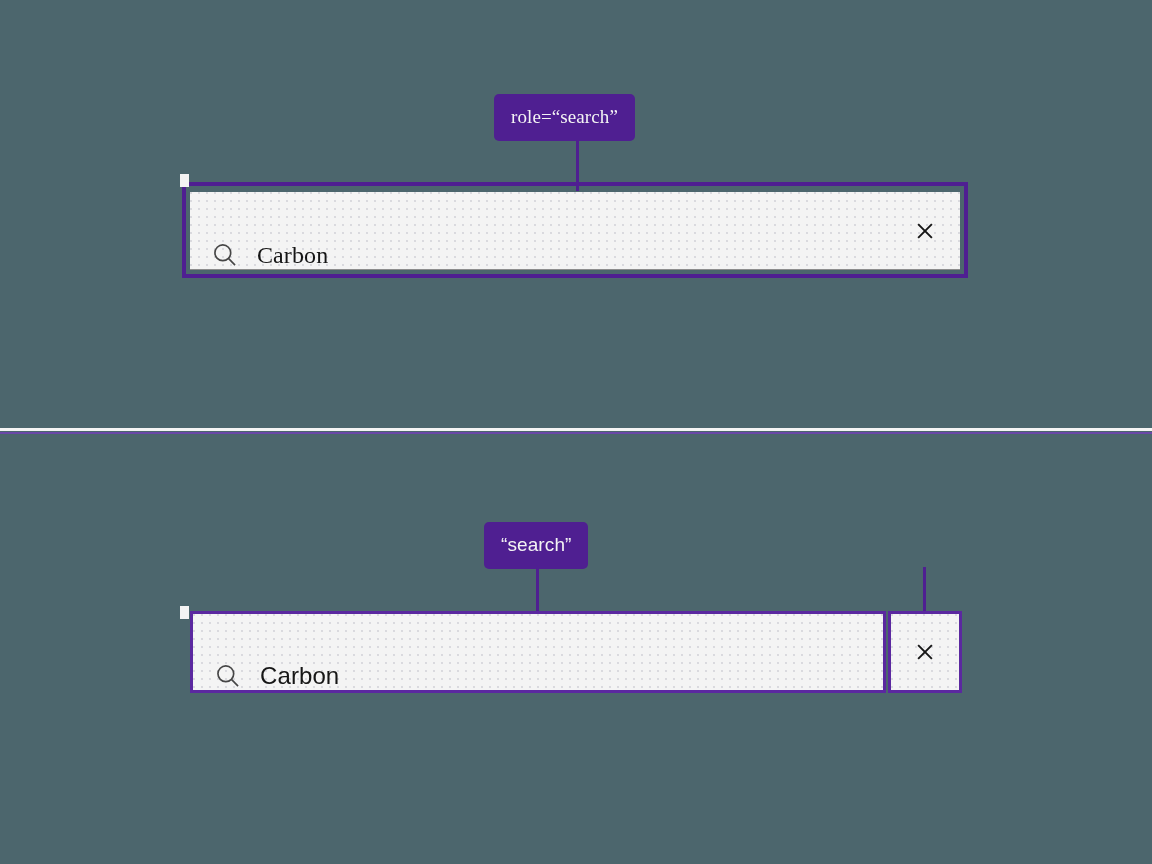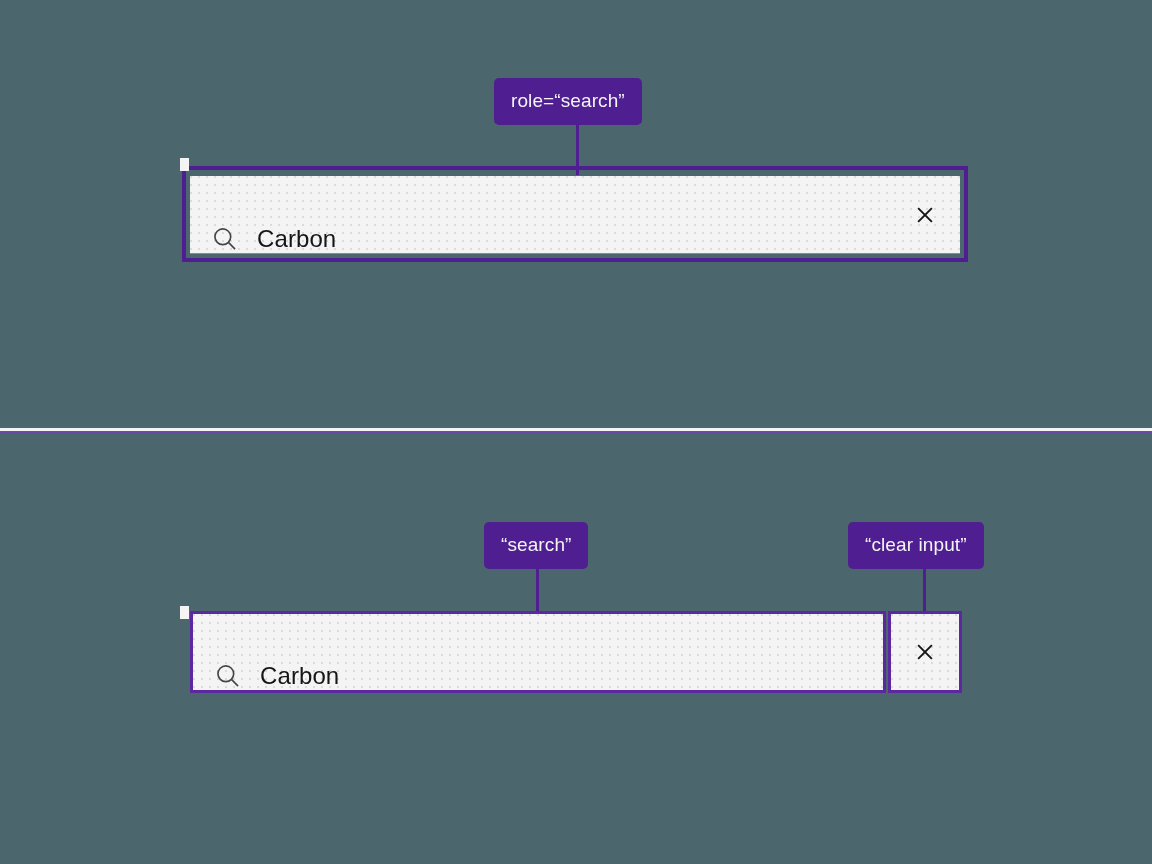--- a/index.html
+++ b/index.html
@@ -13,21 +13,21 @@
     font-family: "Liberation Sans", sans-serif;
     overflow: hidden;
     position: relative;
   }
 
   .panel {
     position: absolute;
     left: 0;
     width: 1152px;
   }
-  .panel-top    { top: 0;   height: 418px; }
+  .panel-top    { top: 16px;   height: 418px; font-family: Liberation Serif, serif; }
   .panel-bottom { top: 434px; height: 486px; }
 
   
   .divider-white {
     position: absolute;
     left: 0;
     top: 428px;
     width: 1152px;
     height: 3px;
     background: #f4f4f4;
@@ -169,21 +169,20 @@
 </div>
 
 <div class="divider-white"></div>
 <div class="divider-purple"></div>
 
 <div class="panel panel-bottom">
 
   <div class="callout" style="left:484px; top:88px;">“search”</div>
   <div class="leader" style="left:536px; top:133px; height:44px;"></div>
 
-  <div class="callout" style="left:848px; top:88px;">“clear input”</div>
   <div class="leader" style="left:923px; top:133px; height:44px;"></div>
 
   <div class="outline-thin" style="left:190px; top:177px; width:696px; height:82px;"></div>
   <div class="corner-dot" style="left:180px; top:172px;"></div>
 
   <div class="search" style="left:193px; top:180px; width:690px; height:76px; border-bottom:none;">
 
     <svg class="magnifier" viewBox="0 0 32 32">
       <circle cx="13.5" cy="13.5" r="9" fill="none" stroke="#464646" stroke-width="1.9"></circle>
       <line x1="20.2" y1="20.2" x2="27.5" y2="27.5" stroke="#464646" stroke-width="1.9"></line>

